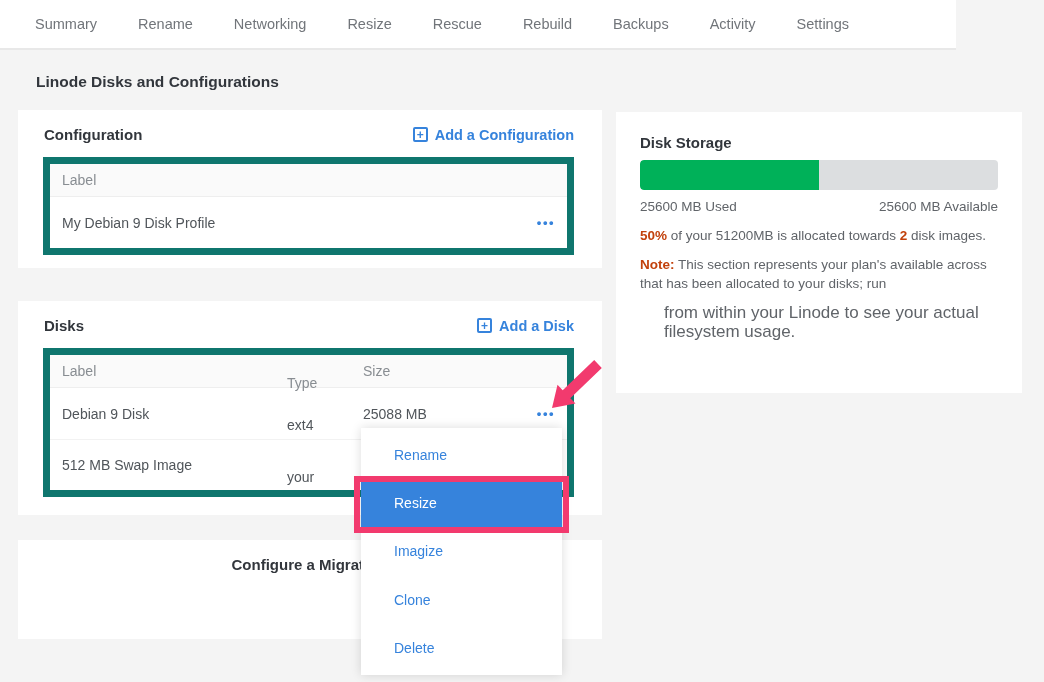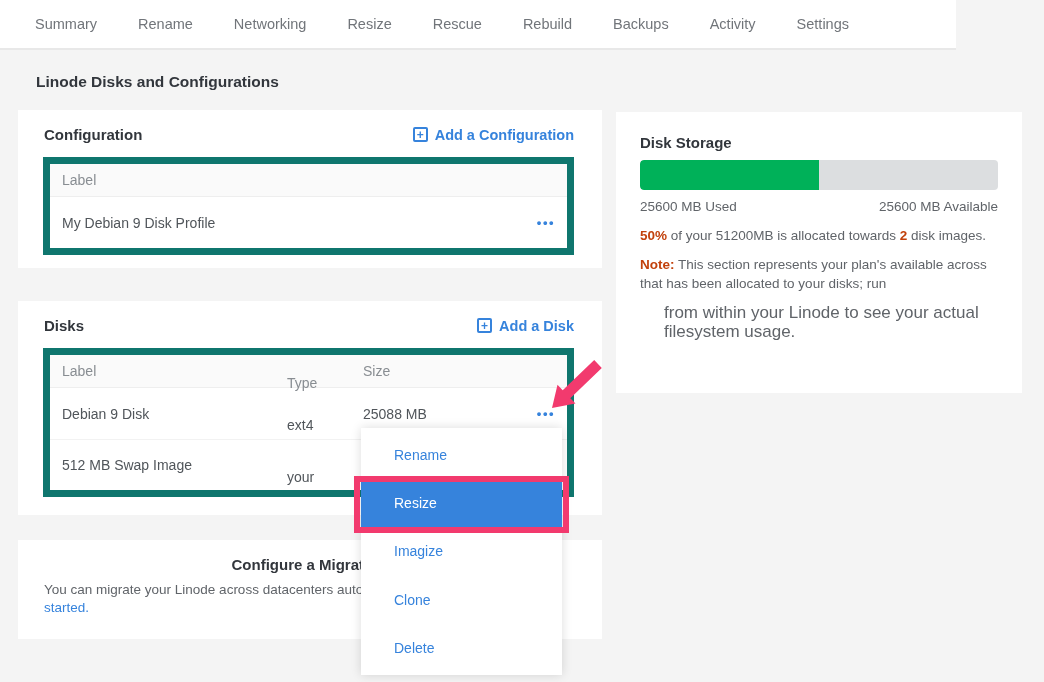--- a/index.html
+++ b/index.html
@@ -182,24 +182,20 @@
       <span class="col-type">your</span>
       <span class="col-size"></span>
     </div>
   </div>
 </div>
 
 <div class="panel" style="left:18px; top:540px; width:584px; height:99px;">
   <div class="panel-head" style="padding-top:16px;justify-content:center;">
     <span class="panel-title">Configure a Migration</span>
   </div>
-  <div class="migration-body">
-    <span>You can migrate your Linode across datacenters auto</span><br>
-    <span class="migration-link">started.</span>
-  </div>
 </div>
 
 <div class="panel storage" style="left:616px; top:112px; width:406px; height:281px;">
   <div class="panel-title">Disk Storage</div>
   <div class="bar-track">
     <div class="bar-fill" style="width: 50%;"></div>
   </div>
   <div class="bar-labels">
     <span>25600 MB Used</span>
     <span>25600 MB Available</span>

